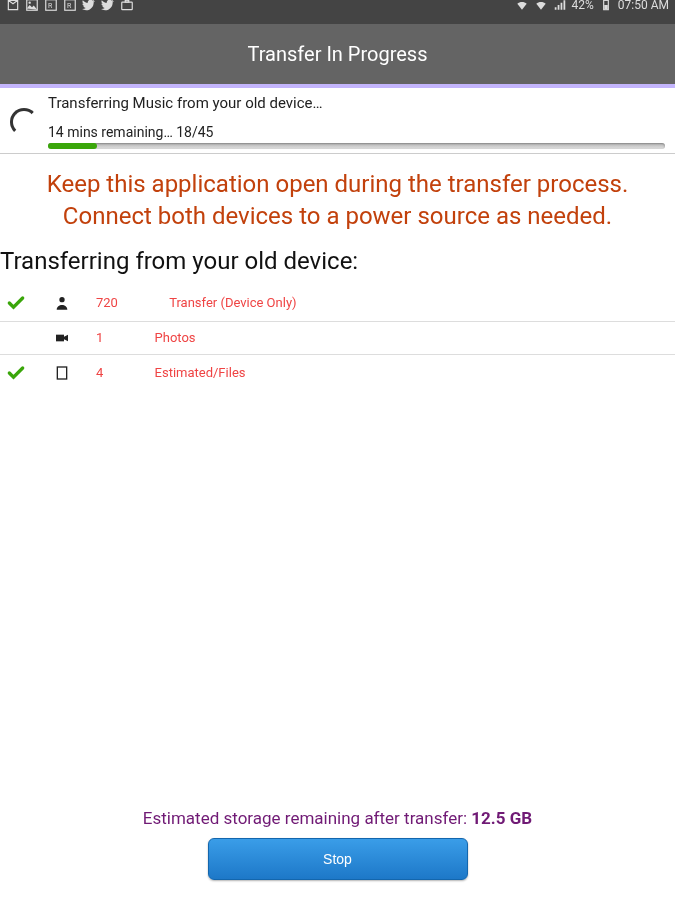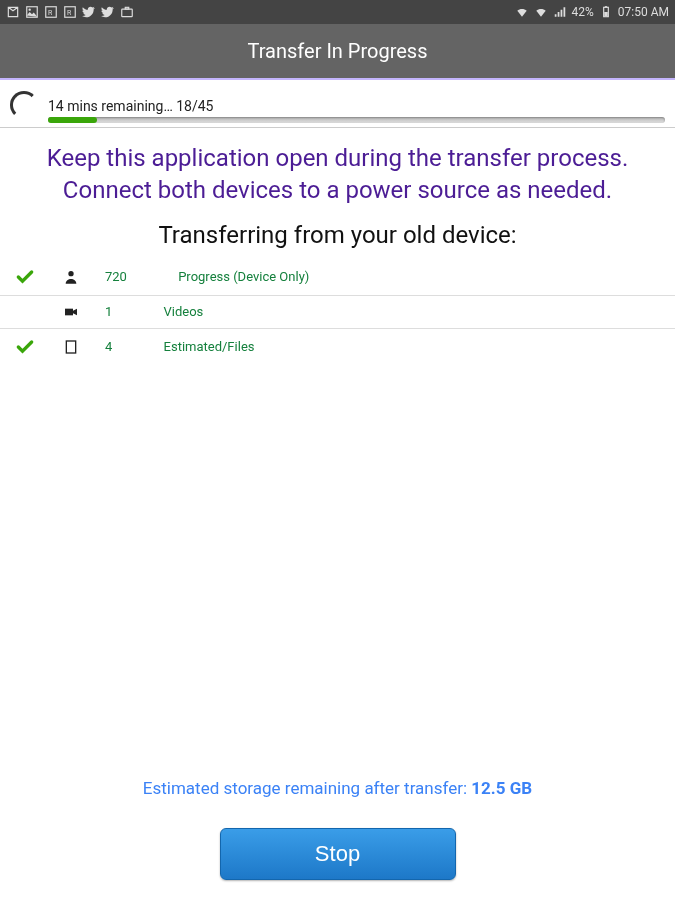--- a/index.html
+++ b/index.html
@@ -9,36 +9,36 @@
     font-family: Roboto, Arial, sans-serif;
     background: #fff;
     overflow: hidden;
     position: relative;
   }
   .statusbar {
     height: 24px;
     background: #444;
     color: #ddd;
     display: flex;
-    align-items: center;
-    padding: 0 6px;
+    align-items: flex-end;
+    padding: 12px 6px;
     font-size: 12px;
     justify-content: space-between;
   }
   .statusbar .left, .statusbar .right { display:flex; align-items:center; gap:5px; }
   .statusbar svg { width:14px; height:14px; fill:#ddd; }
   .titlebar {
     background: #646464;
     color: #fff;
-    height: 56px;
+    height: 64px;
     display:flex;
     align-items:center;
     justify-content:center;
     font-size: 20px;
-    border-bottom: 2px solid #c4b5fd;
+    border-bottom: 4px solid #c4b5fd;
   }
   .progress-row {
     display:flex;
     align-items:center;
     padding: 6px 10px 0 10px;
     gap: 10px;
   }
   .spinner {
     width: 28px; height: 28px;
     border: 3px solid #fff;
@@ -61,67 +61,65 @@
   .progress-bar .fill {
     position:absolute; left:0; top:0; bottom:0;
     width: 8%;
     background: #3aa60a;
     border-radius: 3px;
   }
   .divider { height:1px; background:#ccc; margin-top:4px; }
   .instructions {
     text-align:center;
     font-size: 24px;
-    color:#4c1d95;
+    color:#c2410c;
     padding: 14px 10px 8px;
     line-height: 1.35;
   }
   .section-title {
     font-size: 24px;
     color:#111;
-    padding: 6px 25px 10px;
-    text-align: center;
+    padding: 6px 0 10px;
   }
   .items { }
   .item {
     display:flex;
     align-items:center;
-    padding: 8px 13px;
+    padding: 8px 4px;
     border-bottom:1px solid #ddd;
     gap: 24px;
     font-size: 13px;
-    color:#15803d;
+    color:#ef4444;
   }
   .item .status { width:24px; display:flex; justify-content:center; }
   .item .type-icon { width:20px; display:flex; justify-content:center; }
   .check svg { width:20px; height:20px; }
   .mini-spinner {
     width:18px;height:18px;border:2px solid #eee;border-top:2px solid #888;border-radius:50%;
   }
   .footer {
     position:absolute;
     bottom: 0;
     left:0; right:0;
     padding: 10px 0 20px;
     text-align:center;
   }
-  .storage-line { font-size:17px; color:#3b82f6; margin-bottom:10px;}
+  .storage-line { font-size:17px; color:#701a75; margin-bottom:10px;}
   .storage-line b { font-weight:700; }
   .stop-btn {
     display:inline-block;
-    width: 236px;
+    width: 260px;
     padding: 12px 0;
     background: linear-gradient(#3a9de8,#1d78c8);
     color:#fff;
-    font-size: 22px;
+    font-size: 14px;
     border:1px solid #1366ad;
     border-radius: 6px;
     cursor:pointer;
     box-shadow: 0 1px 2px rgba(0,0,0,.3);
-    margin-top: 20px;
   }
 </style>
 </head>
 <body>
 
 <div class="statusbar">
   <div class="left">
     <svg viewBox="0 0 24 24">
         <path d="M4 4h16v16H4z M4 4l8 6 8-6" fill="none" stroke="#ddd" stroke-width="2"></path>
       </svg>
@@ -169,20 +167,21 @@
   </div>
 </div>
 
 <div class="titlebar">
   <span>Transfer In Progress</span>
 </div>
 
 <div class="progress-row">
   <div class="spinner"></div>
   <div class="progress-bar-wrap">
+    <div class="progress-text">Transferring Music from your old device…</div>
     <div class="progress-sub">14 mins  remaining… 18/45</div>
     <div class="progress-bar">
         <div class="fill"></div>
       </div>
   </div>
 </div>
 <div class="divider"></div>
 
 <div class="instructions">Keep this application open during the transfer process. Connect both devices to a power source as needed.</div>
 
@@ -196,34 +195,34 @@
           <path d="M4 12l5 5L20 6" fill="none" stroke="#3aa60a" stroke-width="4" stroke-linecap="round"></path>
         </svg>
     </div>
     <div class="type-icon">
       <svg viewBox="0 0 24 24" width="16" height="16">
           <circle cx="12" cy="7" r="4" fill="#222"></circle>
           <path d="M4 22c0-4 4-7 8-7s8 3 8 7" fill="#222"></path>
         </svg>
     </div>
     <span>720</span>&nbsp;
-    <span>Progress (Device Only)</span>
+    <span>Transfer (Device Only)</span>
   </div>
 
 
   <div class="item">
     <div class="status"></div>
     <div class="type-icon">
       <svg viewBox="0 0 24 24" width="16" height="16">
           <rect x="3" y="7" width="12" height="10" fill="#222"></rect>
           <path d="M15 10l6-3v10l-6-3z" fill="#222"></path>
         </svg>
     </div>
     <span>1</span>&nbsp;
-    <span>Videos</span>
+    <span>Photos</span>
   </div>
 
 
   <div class="item" style="border-bottom:none;">
     <div class="status check">
       <svg viewBox="0 0 24 24">
           <path d="M4 12l5 5L20 6" fill="none" stroke="#3aa60a" stroke-width="4" stroke-linecap="round"></path>
         </svg>
     </div>
     <div class="type-icon">

